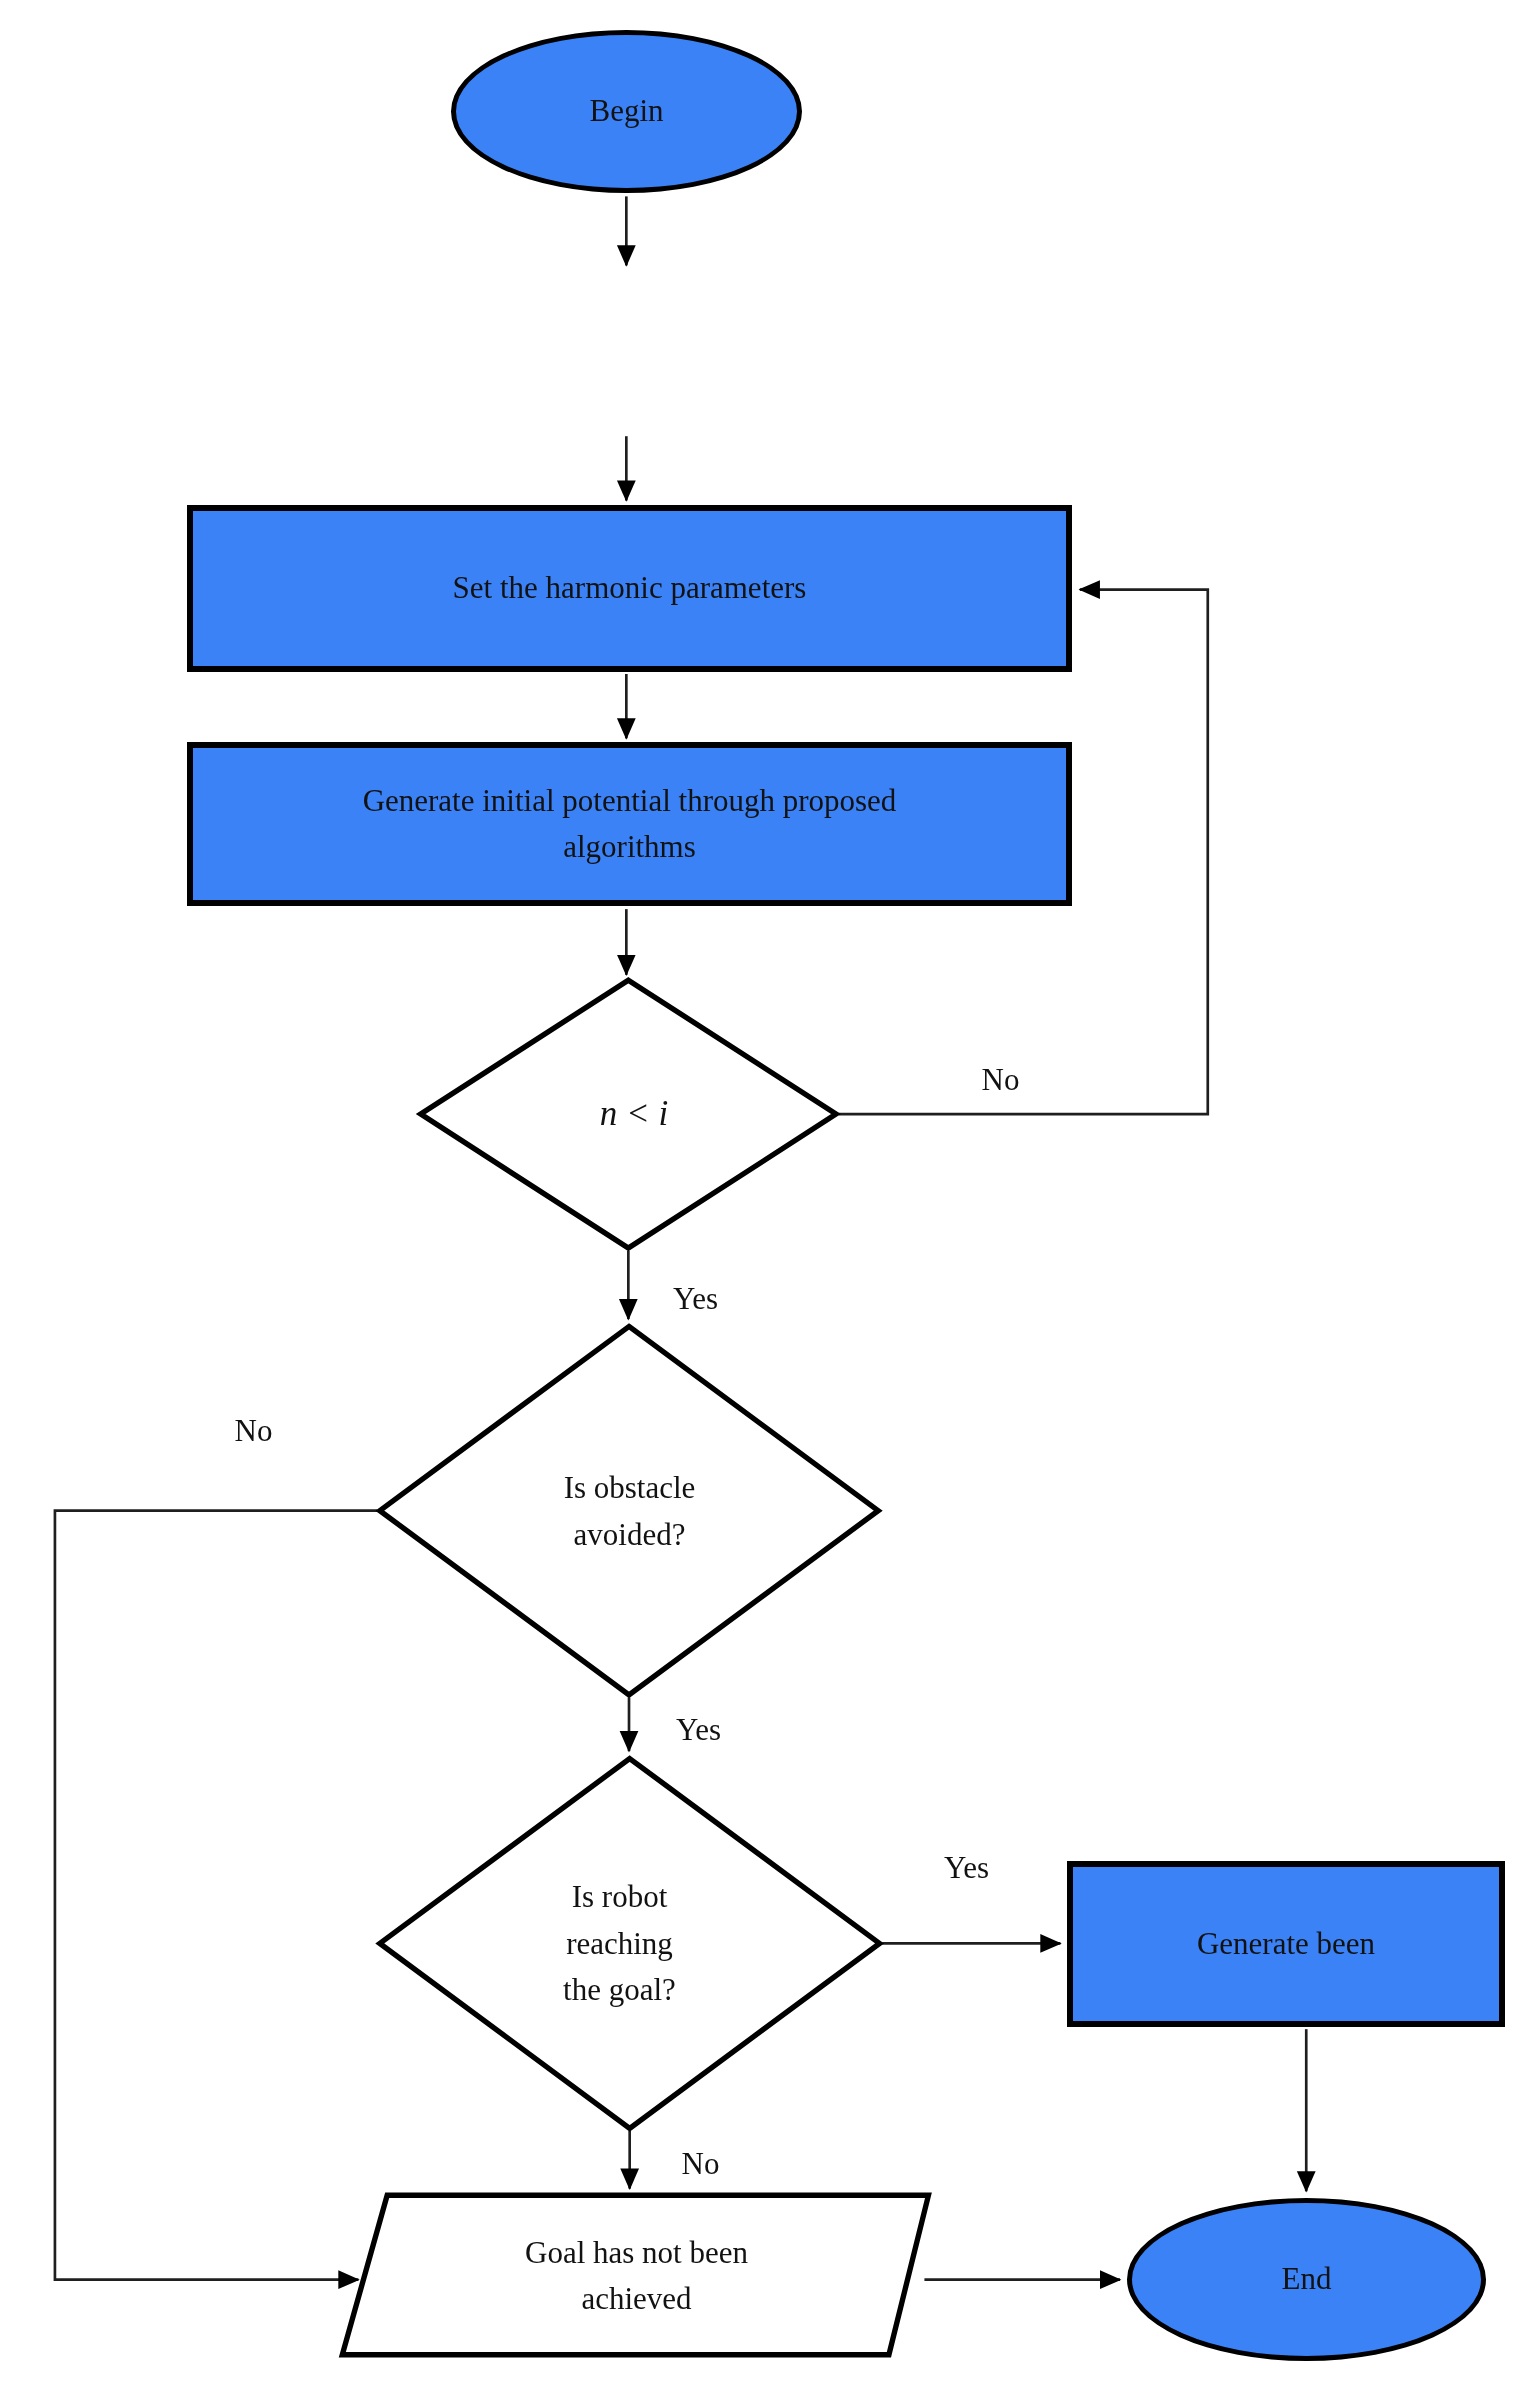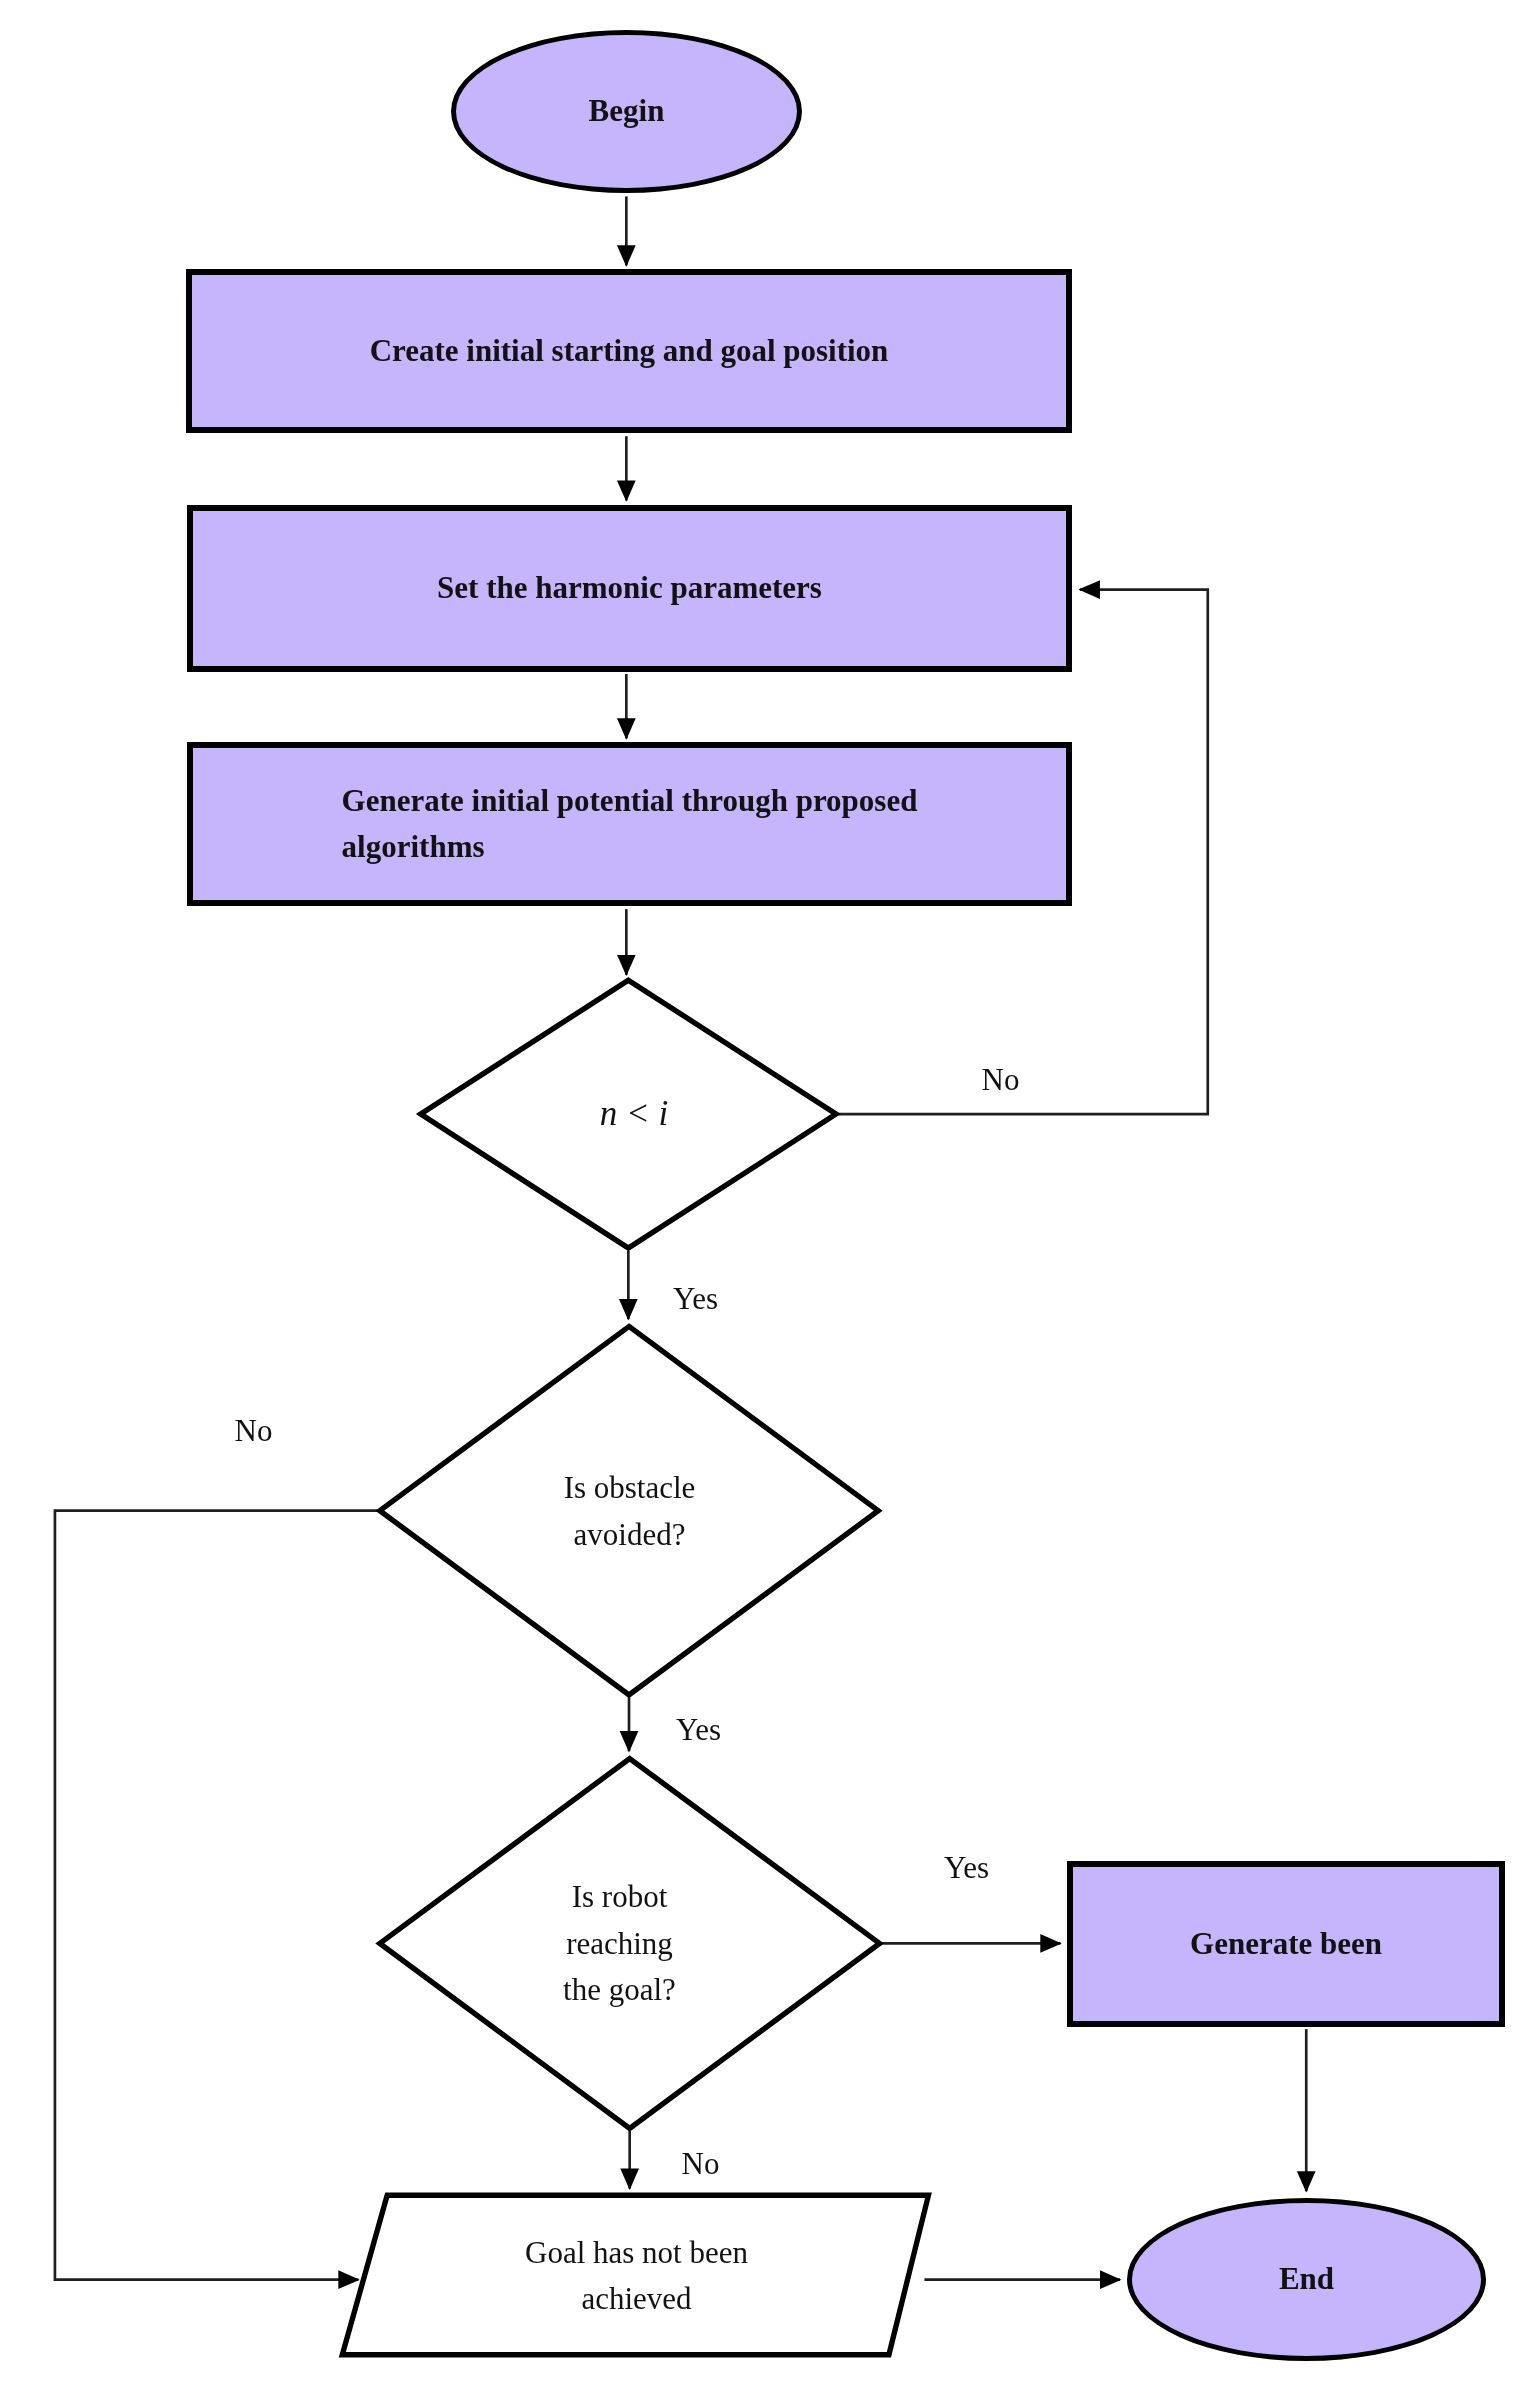--- a/index.html
+++ b/index.html
@@ -15,26 +15,25 @@
     position: absolute;
     left: 0; top: 0;
     width: 1534px; height: 2389px;
   }
   .node {
     position: absolute;
     box-sizing: border-box;
     display: flex;
     align-items: center;
     justify-content: center;
-    text-align: left;
+    text-align: center;
     font-size: 31px;
     line-height: 1.5;
     white-space: pre-line;
-    background: #c4b5fd;
-    font-weight: bold;
+    background: #3b82f6;
   }
   .process { border: 6px solid #000000; }
   .terminal { border: 5.4px solid #000000; border-radius: 50%; }
   .shape-text {
     position: absolute;
     display: flex;
     align-items: center;
     justify-content: center;
     text-align: center;
     font-size: 31px;
@@ -84,21 +83,20 @@
 
     <polygon class="shape" points="938,1463 1248,1663 938,1863 628,1663"></polygon>
     <polygon class="shape" points="939,1980 1311,2255 939,2530 567,2255"></polygon>
     <polygon class="shape" points="940,2625 1313,2901 940,3177 567,2901"></polygon>
 
     <polygon class="shape" points="578,3277 1386,3277 1327,3515 511,3515"></polygon>
   </svg>
 
   <div class="node terminal" style="left:451px; top:30px; width:351px; height:163px;">Begin</div>
 
-  <div class="node process" style="left:186px; top:269px; width:886px; height:164px;">Create initial starting and goal position</div>
 
   <div class="node process" style="left:187px; top:505px; width:885px; height:167px;">Set the harmonic parameters</div>
 
   <div class="node process" style="left:187px; top:742px; width:885px; height:164px;">Generate initial potential through proposed
 algorithms</div>
 
   <div class="shape-text italic" style="left:500px; top:1067px; width:268px; height:94px;font-style:italic;">n &lt; i</div>
 
   <div class="shape-text" style="left:462px; top:1421px; width:335px; height:181px;">Is obstacle
 avoided?</div>

